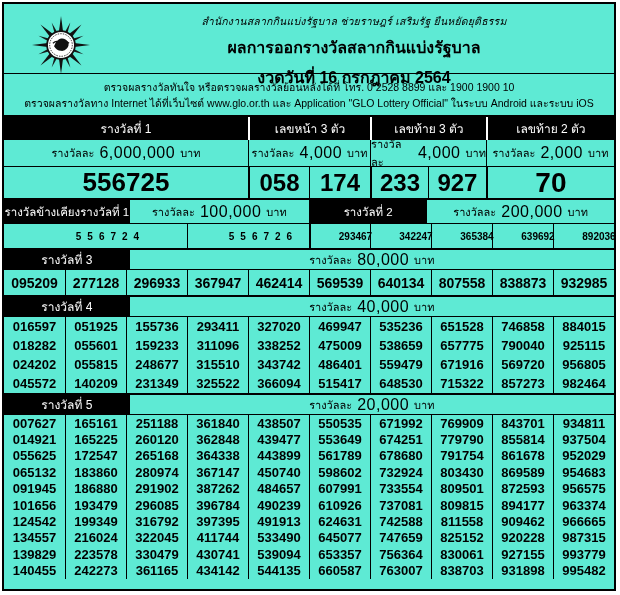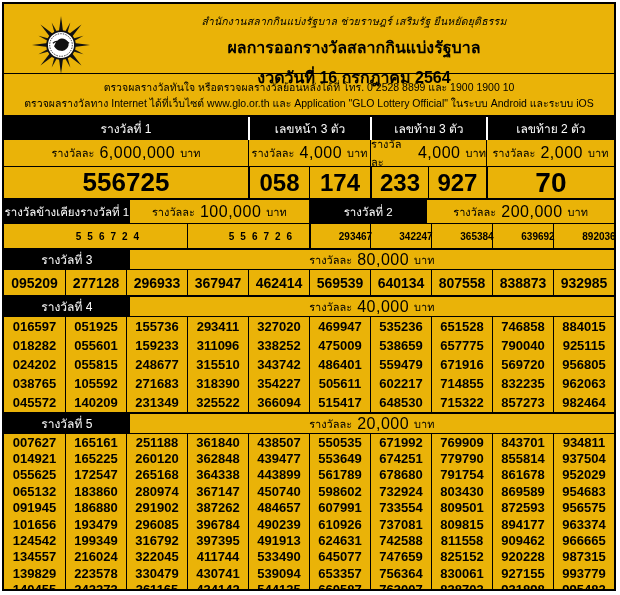--- a/index.html
+++ b/index.html
@@ -1,18 +1,18 @@
 <!DOCTYPE html>
 <html><head>
 <meta charset="utf-8">
 <style>
   * { box-sizing: border-box; margin: 0; padding: 0; }
   html,body { background:#ffffff; }
   body { font-family: "Liberation Sans", "DejaVu Sans", sans-serif; color:#000; }
-  .page { width:614px; height:589px; margin:2px; border:2px solid #000; background:#eab308; overflow:hidden; }
+  .page { width:614px; height:589px; margin:2px; border:2px solid #000; background:#5eead4; overflow:hidden; }
 
   
   .hdr { position:relative; height:69px; }
   .emblem { position:absolute; left:28px; top:12px; width:58px; height:58px; }
   .hdr-text { margin-left:110px; margin-right:20px; text-align:center; padding-top:9px; }
   .motto { font-size:10.5px; font-style:italic; letter-spacing:0.2px; }
   .title { font-size:16px; font-weight:bold; margin-top:5px; }
   .draw-date { font-size:16px; font-weight:bold; margin-top:5px; }
 
   .info { border-top:1px solid #000; text-align:center; padding:5px 0 4px 0; height:42px; }
@@ -234,32 +234,20 @@
         <div class="num-cell">248677</div>
         <div class="num-cell">315510</div>
         <div class="num-cell">343742</div>
         <div class="num-cell">486401</div>
         <div class="num-cell">559479</div>
         <div class="num-cell">671916</div>
         <div class="num-cell">569720</div>
         <div class="num-cell">956805</div>
       </div>
       <div class="num-row">
-        <div class="num-cell">038765</div>
-        <div class="num-cell">105592</div>
-        <div class="num-cell">271683</div>
-        <div class="num-cell">318390</div>
-        <div class="num-cell">354227</div>
-        <div class="num-cell">505611</div>
-        <div class="num-cell">602217</div>
-        <div class="num-cell">714855</div>
-        <div class="num-cell">832235</div>
-        <div class="num-cell">962063</div>
-      </div>
-      <div class="num-row">
         <div class="num-cell">045572</div>
         <div class="num-cell">140209</div>
         <div class="num-cell">231349</div>
         <div class="num-cell">325522</div>
         <div class="num-cell">366094</div>
         <div class="num-cell">515417</div>
         <div class="num-cell">648530</div>
         <div class="num-cell">715322</div>
         <div class="num-cell">857273</div>
         <div class="num-cell">982464</div>

